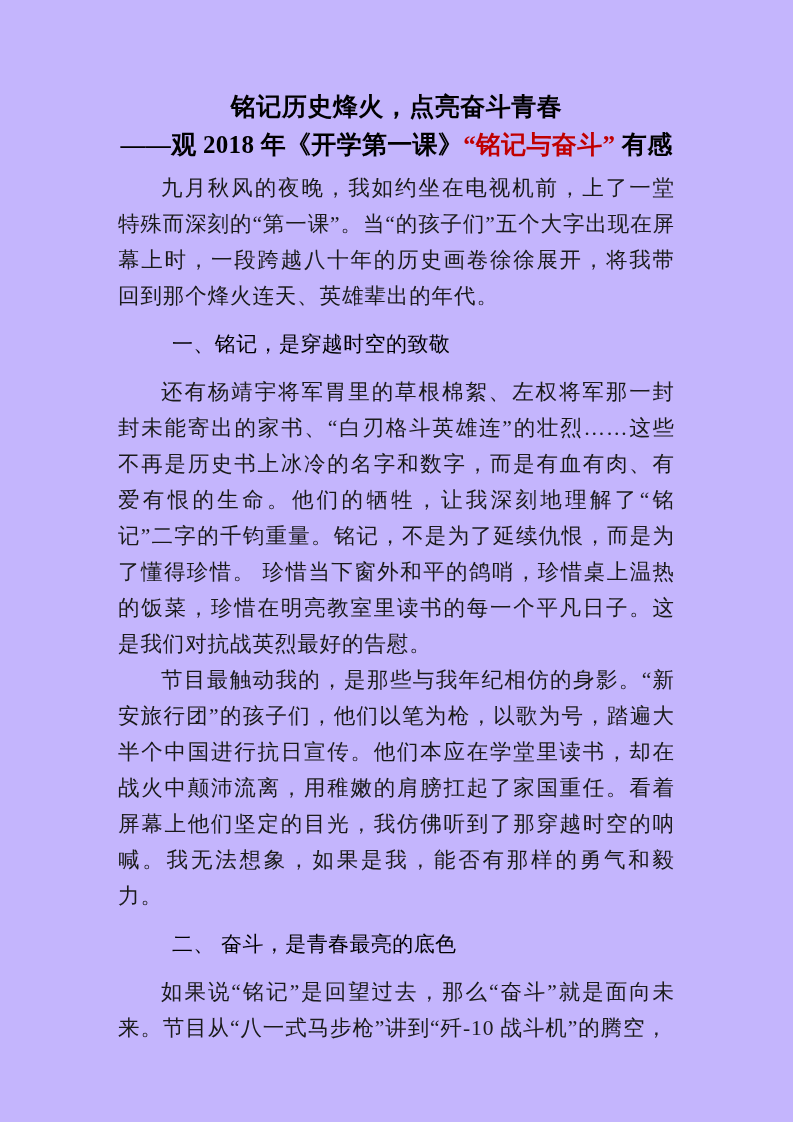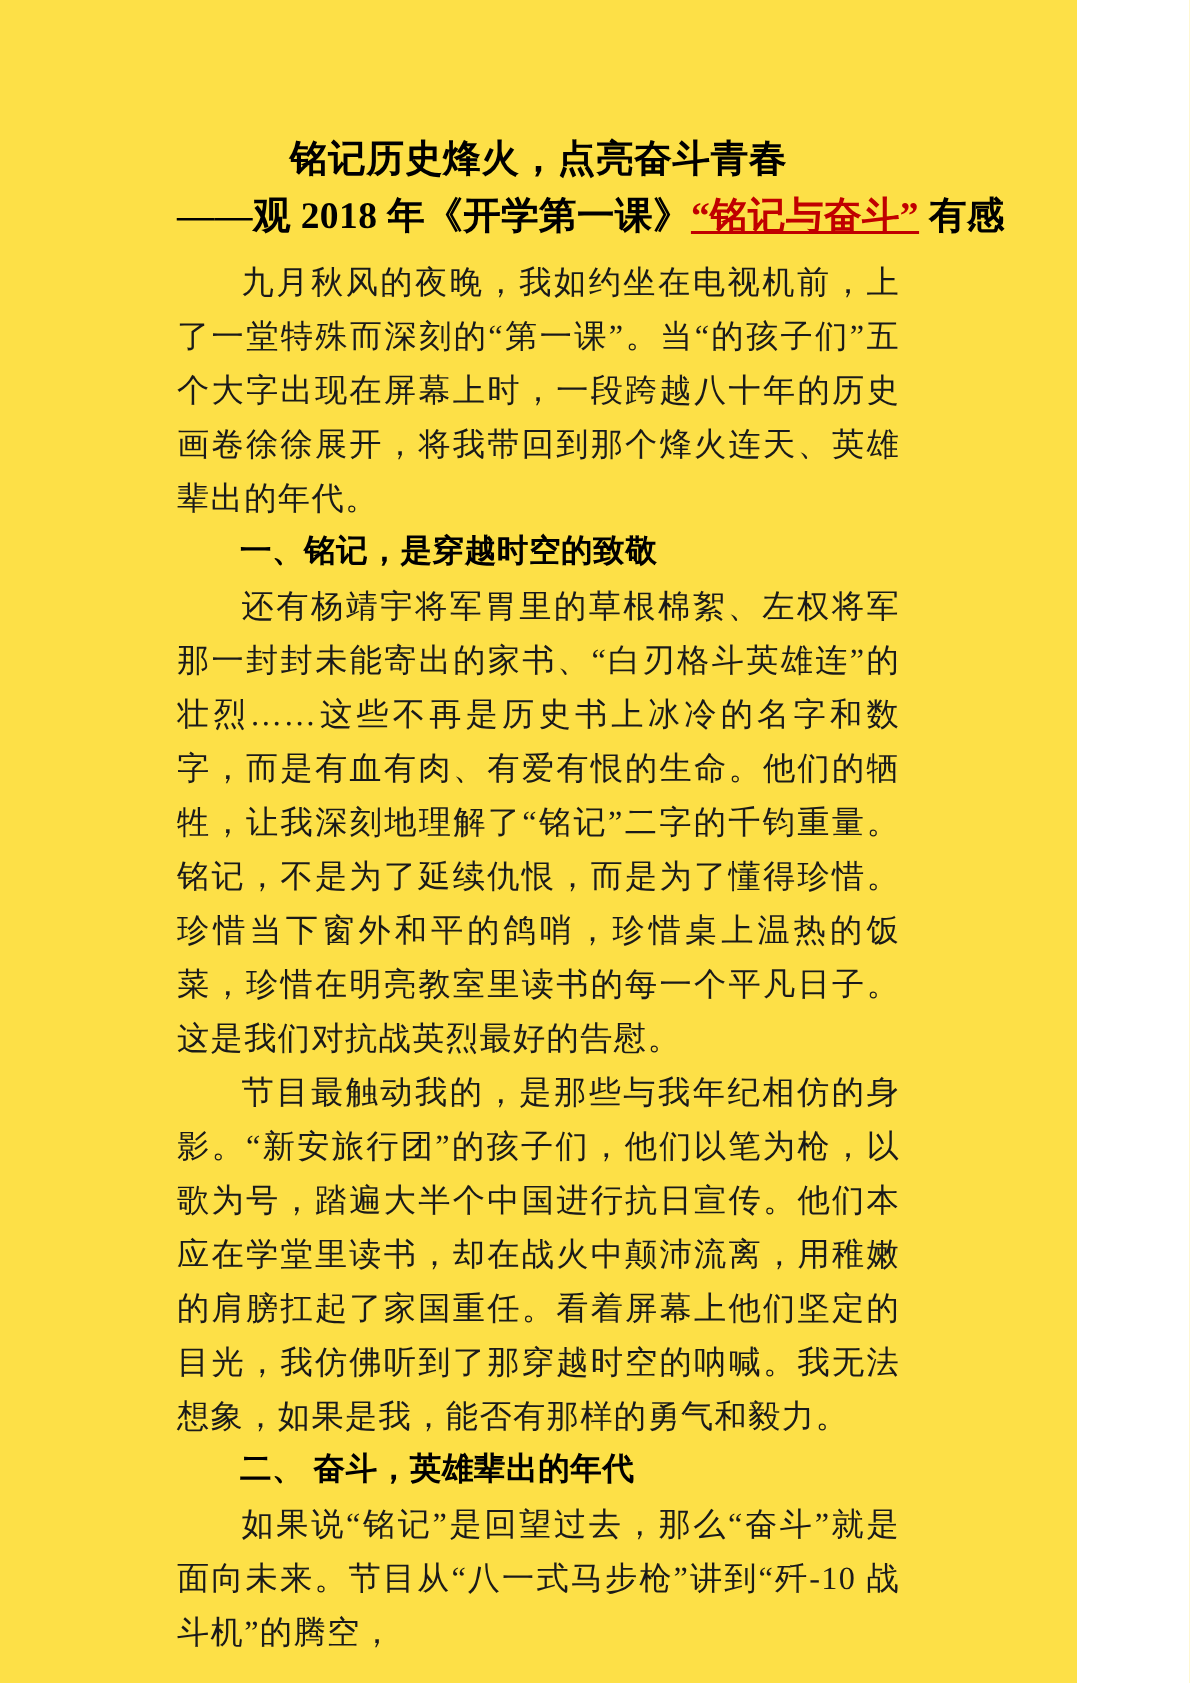--- a/index.html
+++ b/index.html
@@ -10,23 +10,23 @@
   body {
     width: 793px;
     height: 1122px;
     overflow: hidden;
     font-family: "Liberation Serif", "DejaVu Serif", serif;
     color: #000000;
   }
 
   .page {
     position: relative;
-    width: 718px;
+    width: 793px;
     height: 1122px;
-    background: #fde047;
+    background: #c4b5fd;
     box-sizing: border-box;
     padding: 88px 118px 0 118px;
   }
 
   .doc-title {
     text-align: center;
     font-family: "Liberation Serif", "DejaVu Serif", serif;
     font-size: 25px;
     line-height: 38px;
     letter-spacing: 0.5px;
@@ -41,62 +41,61 @@
     font-size: 25px;
     line-height: 38px;
     letter-spacing: 0.3px;
     color: #000000;
     white-space: nowrap;
     margin: 0 0 6px 0;
   }
 
   .accent {
     color: #C00000;
-    text-decoration: underline;
   }
 
   .body-p {
     font-family: "Liberation Serif", "DejaVu Serif", serif;
     font-size: 21.5px;
     line-height: 36px;
     text-align: justify;
     text-align-last: left;
     text-justify: inter-character;
     letter-spacing: 0.9px;
     text-indent: 2em;
     margin: 0;
     color: #1a1a1a;
     word-break: break-all;
   }
 
   .section-h {
     font-family: "Liberation Sans", "DejaVu Sans", sans-serif;
     font-size: 21px;
-    font-weight: bold;
+    font-weight: normal;
     line-height: 36px;
     letter-spacing: 0.4px;
     text-indent: 2em;
-    margin: 0;
+    margin: 12px;
     color: #000000;
     white-space: pre;
   }
 </style>
 </head>
 <body>
 
 <div class="page">
 
   <h1 class="doc-title">铭记历史烽火，点亮奋斗青春</h1>
 
   <h2 class="doc-subtitle">
     <span>——观 2018 年《开学第一课》</span><span class="accent">“铭记与奋斗”</span><span> 有感</span>
   </h2>
 
   <div id="body-content">
       <p class="body-p">九月秋风的夜晚，我如约坐在电视机前，上了一堂特殊而深刻的“第一课”。当“的孩子们”五个大字出现在屏幕上时，一段跨越八十年的历史画卷徐徐展开，将我带回到那个烽火连天、英雄辈出的年代。</p>
       <p class="section-h">一、铭记，是穿越时空的致敬</p>
       <p class="body-p">还有杨靖宇将军胃里的草根棉絮、左权将军那一封封未能寄出的家书、“白刃格斗英雄连”的壮烈……这些不再是历史书上冰冷的名字和数字，而是有血有肉、有爱有恨的生命。他们的牺牲，让我深刻地理解了“铭记”二字的千钧重量。铭记，不是为了延续仇恨，而是为了懂得珍惜。 珍惜当下窗外和平的鸽哨，珍惜桌上温热的饭菜，珍惜在明亮教室里读书的每一个平凡日子。这是我们对抗战英烈最好的告慰。</p>
       <p class="body-p">节目最触动我的，是那些与我年纪相仿的身影。“新安旅行团”的孩子们，他们以笔为枪，以歌为号，踏遍大半个中国进行抗日宣传。他们本应在学堂里读书，却在战火中颠沛流离，用稚嫩的肩膀扛起了家国重任。看着屏幕上他们坚定的目光，我仿佛听到了那穿越时空的呐喊。我无法想象，如果是我，能否有那样的勇气和毅力。</p>
-      <p class="section-h">二、 奋斗，英雄辈出的年代</p>
+      <p class="section-h">二、 奋斗，是青春最亮的底色</p>
       <p class="body-p">如果说“铭记”是回望过去，那么“奋斗”就是面向未来。节目从“八一式马步枪”讲到“歼-10 战斗机”的腾空，</p>
     </div>
 
 </div>
 
 </body></html>

